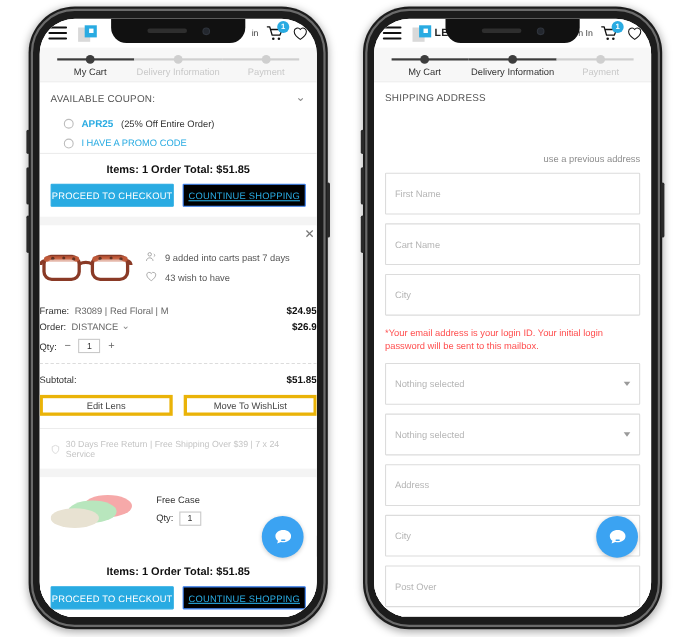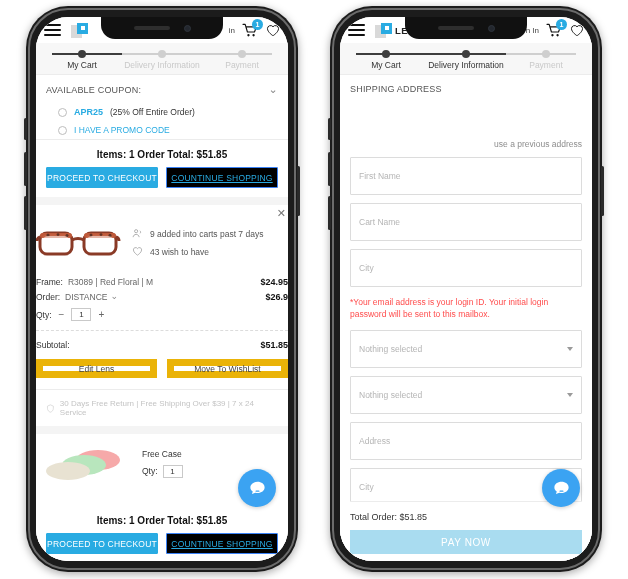--- a/index.html
+++ b/index.html
@@ -213,21 +213,21 @@
   .subtotal-row {
     display: flex; 
     font-size: 8.5px; color: #333;
     padding: 9px 0 9px;
     gap: 27px;
   }
   .subtotal-row .val { margin-left: auto; font-weight: 700; font-size: 9px; color: #111; }
   .outline-btn-row { display: flex; gap: 10px; padding-bottom: 11px; }
   .outline-btn {
     flex: 1; height: 19px;
-    border: 7px solid #eab308; background: #fff;
+    border: 3px solid #eab308; background: #fff;
     font-size: 8.5px; color: #444;
     display: flex; align-items: center; justify-content: center;
     cursor: pointer;
   }
 
   .promise {
     display: flex; align-items: center; justify-content: center;
     gap: 5px; font-size: 8px; color: #c4c4c4;
     padding: 9px 0 9px;
   }
@@ -646,22 +646,17 @@
           <div style="height:60px;"></div>
         </div>
 
         <div class="chat-fab">
           <svg width="19" height="19" viewBox="0 0 24 24">
             <path d="M12 3.6c5 0 9 3.1 9 7s-4 7-9 7c-.9 0-1.8-.1-2.6-.3L5 19l1-3.1c-1.8-1.3-3-3.2-3-5.3 0-3.9 4-7 9-7z" fill="#ffffff"></path>
             <rect x="9.5" y="14.6" width="5" height="1.5" rx=".7" fill="#3ba3f2"></rect>
           </svg>
         </div>
 
-        <div class="bottom-bar">
-          <div class="divider"></div>
-          <div class="total-order">Total Order: $51.85</div>
-          <div class="pay-now">PAY NOW</div>
-        </div>
       </div>
     </div>
   </div>
 
 </div>
 
 </body></html>

